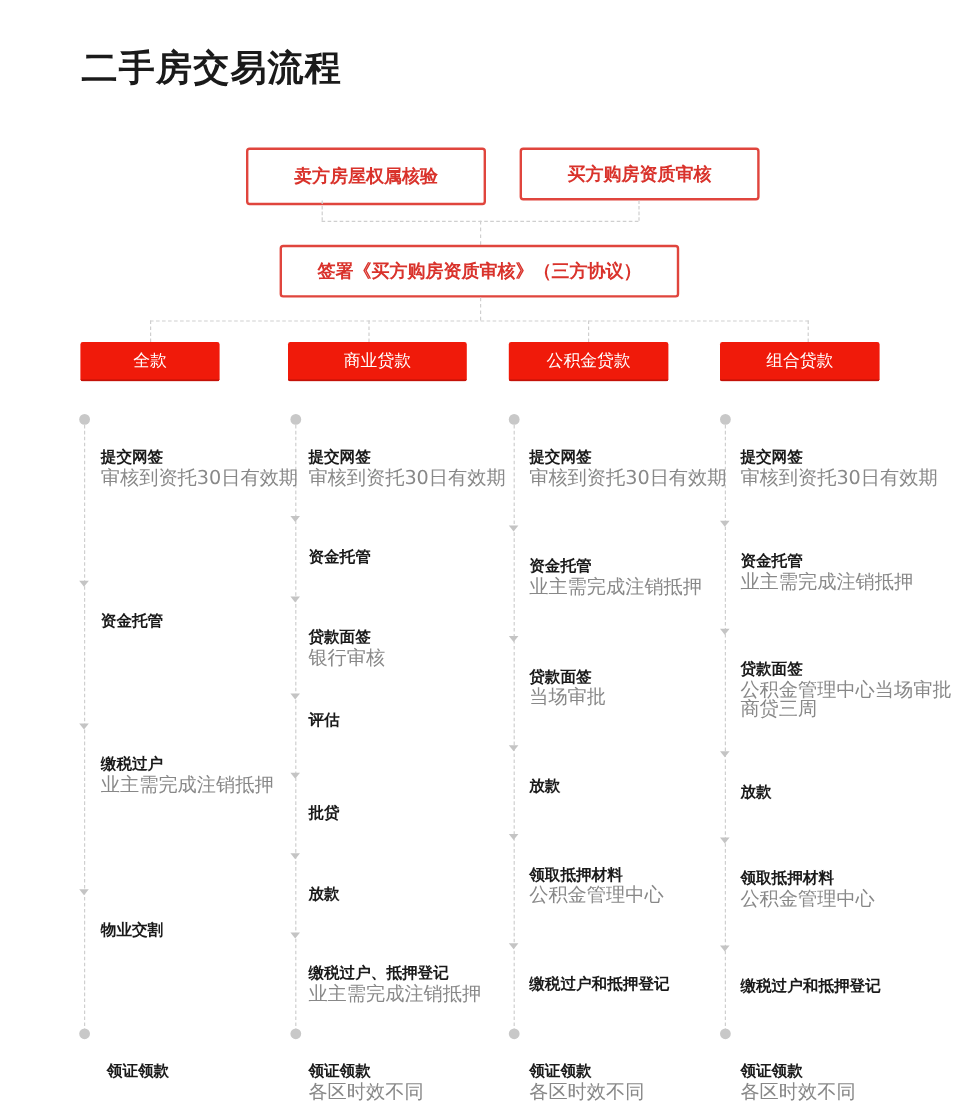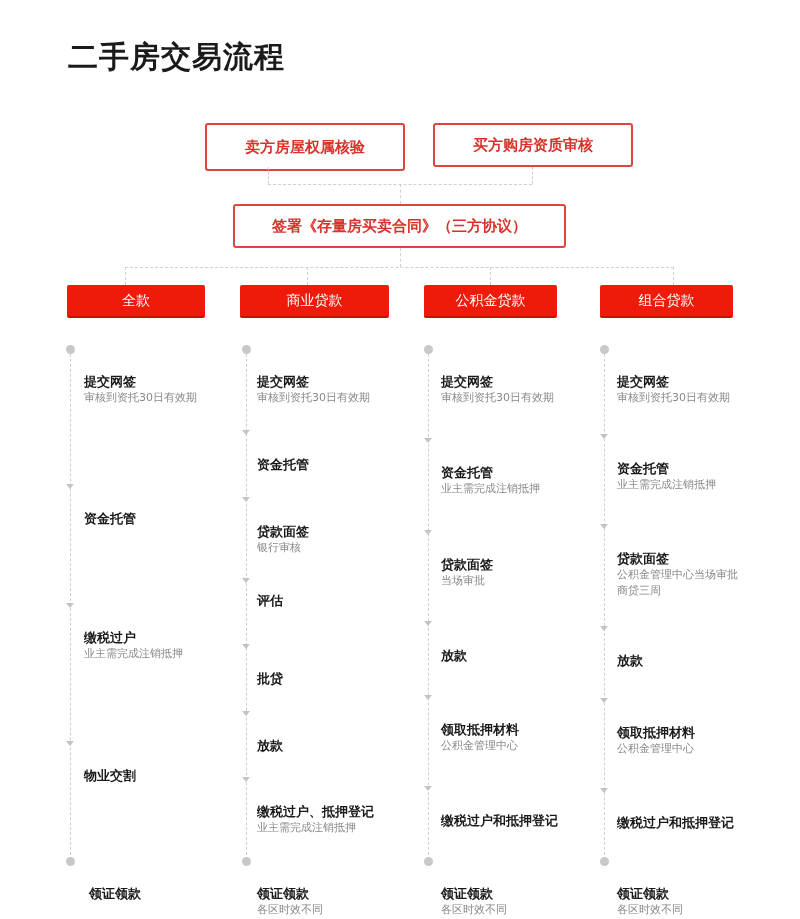--- a/index.html
+++ b/index.html
@@ -8,21 +8,21 @@
   .title { position:absolute; left:68px; top:20px; font-size:30px; font-weight:bold; letter-spacing:1px; color:#1a1a1a;margin-top:17px; }
   .obox { position:absolute; border:2px solid #e0453d; border-radius:3px; background:#fff;
           color:#d9322b; font-size:15px; font-weight:bold; display:flex; align-items:center; justify-content:center; box-sizing:border-box; }
   .rbox { position:absolute; top:285px; height:33px; background:#f01a0a; border-radius:2px;
           border-bottom:2px solid #c41208; color:#fff; font-size:14px; display:flex; align-items:center; justify-content:center; box-sizing:border-box; }
   .dl { position:absolute; border-color:#cfcfcf; border-style:dashed; border-width:0; }
   .dh { border-top-width:1px; height:0; }
   .dv { border-left-width:1px; width:0; }
   .step { position:absolute;margin-top:32px; }
   .step .t { font-size:13px; font-weight:bold; color:#1a1a1a; white-space:nowrap; line-height:17px; }
-  .step .s { font-size:11px; color:#888; white-space:nowrap; line-height:16px; }
+  .step .s { font-size:16px; color:#888; white-space:nowrap; line-height:16px; }
   .dot { position:absolute; width:9px; height:9px; border-radius:50%; background:#c8c8c8; }
   .tri { position:absolute; width:0; height:0; border-left:4px solid transparent; border-right:4px solid transparent; border-top:5px solid #c4c4c4; }
 </style>
 </head>
 <body>
 
 <div class="title">二手房交易流程</div>
 
 <div class="obox" style="left:169px;top:123px;width:200px;height:48px;margin-left:36px;">
   <span>卖方房屋权属核验</span>
@@ -30,31 +30,31 @@
 <div class="obox" style="left:433px;top:123px;width:200px;height:44px;">
   <span>买方购房资质审核</span>
 </div>
 
 <div class="dl dv" style="left:268px;top:167px;height:17px;"></div>
 <div class="dl dv" style="left:532px;top:167px;height:17px;"></div>
 <div class="dl dh" style="left:268px;top:184px;width:264px;"></div>
 <div class="dl dv" style="left:400px;top:184px;height:20px;"></div>
 
 <div class="obox" style="left:233px;top:204px;width:333px;height:44px;">
-  <span>签署《存量房买卖合同》（三方协议）</span>
+  <span>签署《买方购房资质审核》（三方协议）</span>
 </div>
 
 <div class="dl dv" style="left:400px;top:248px;height:19px;"></div>
 <div class="dl dh" style="left:125px;top:267px;width:549px;"></div>
 <div class="dl dv" style="left:125px;top:267px;height:18px;"></div>
 <div class="dl dv" style="left:307px;top:267px;height:18px;"></div>
 <div class="dl dv" style="left:490px;top:267px;height:18px;"></div>
 <div class="dl dv" style="left:673px;top:267px;height:18px;"></div>
 
-<div class="rbox" style="left:67px;width:138px;">
+<div class="rbox" style="left:67px;width:116px;">
     <span>全款</span>
   </div>
 <div class="rbox" style="left:240px;width:149px;">
     <span>商业贷款</span>
   </div>
 <div class="rbox" style="left:424px;width:133px;">
     <span>公积金贷款</span>
   </div>
 <div class="rbox" style="left:600px;width:133px;">
     <span>组合贷款</span>

